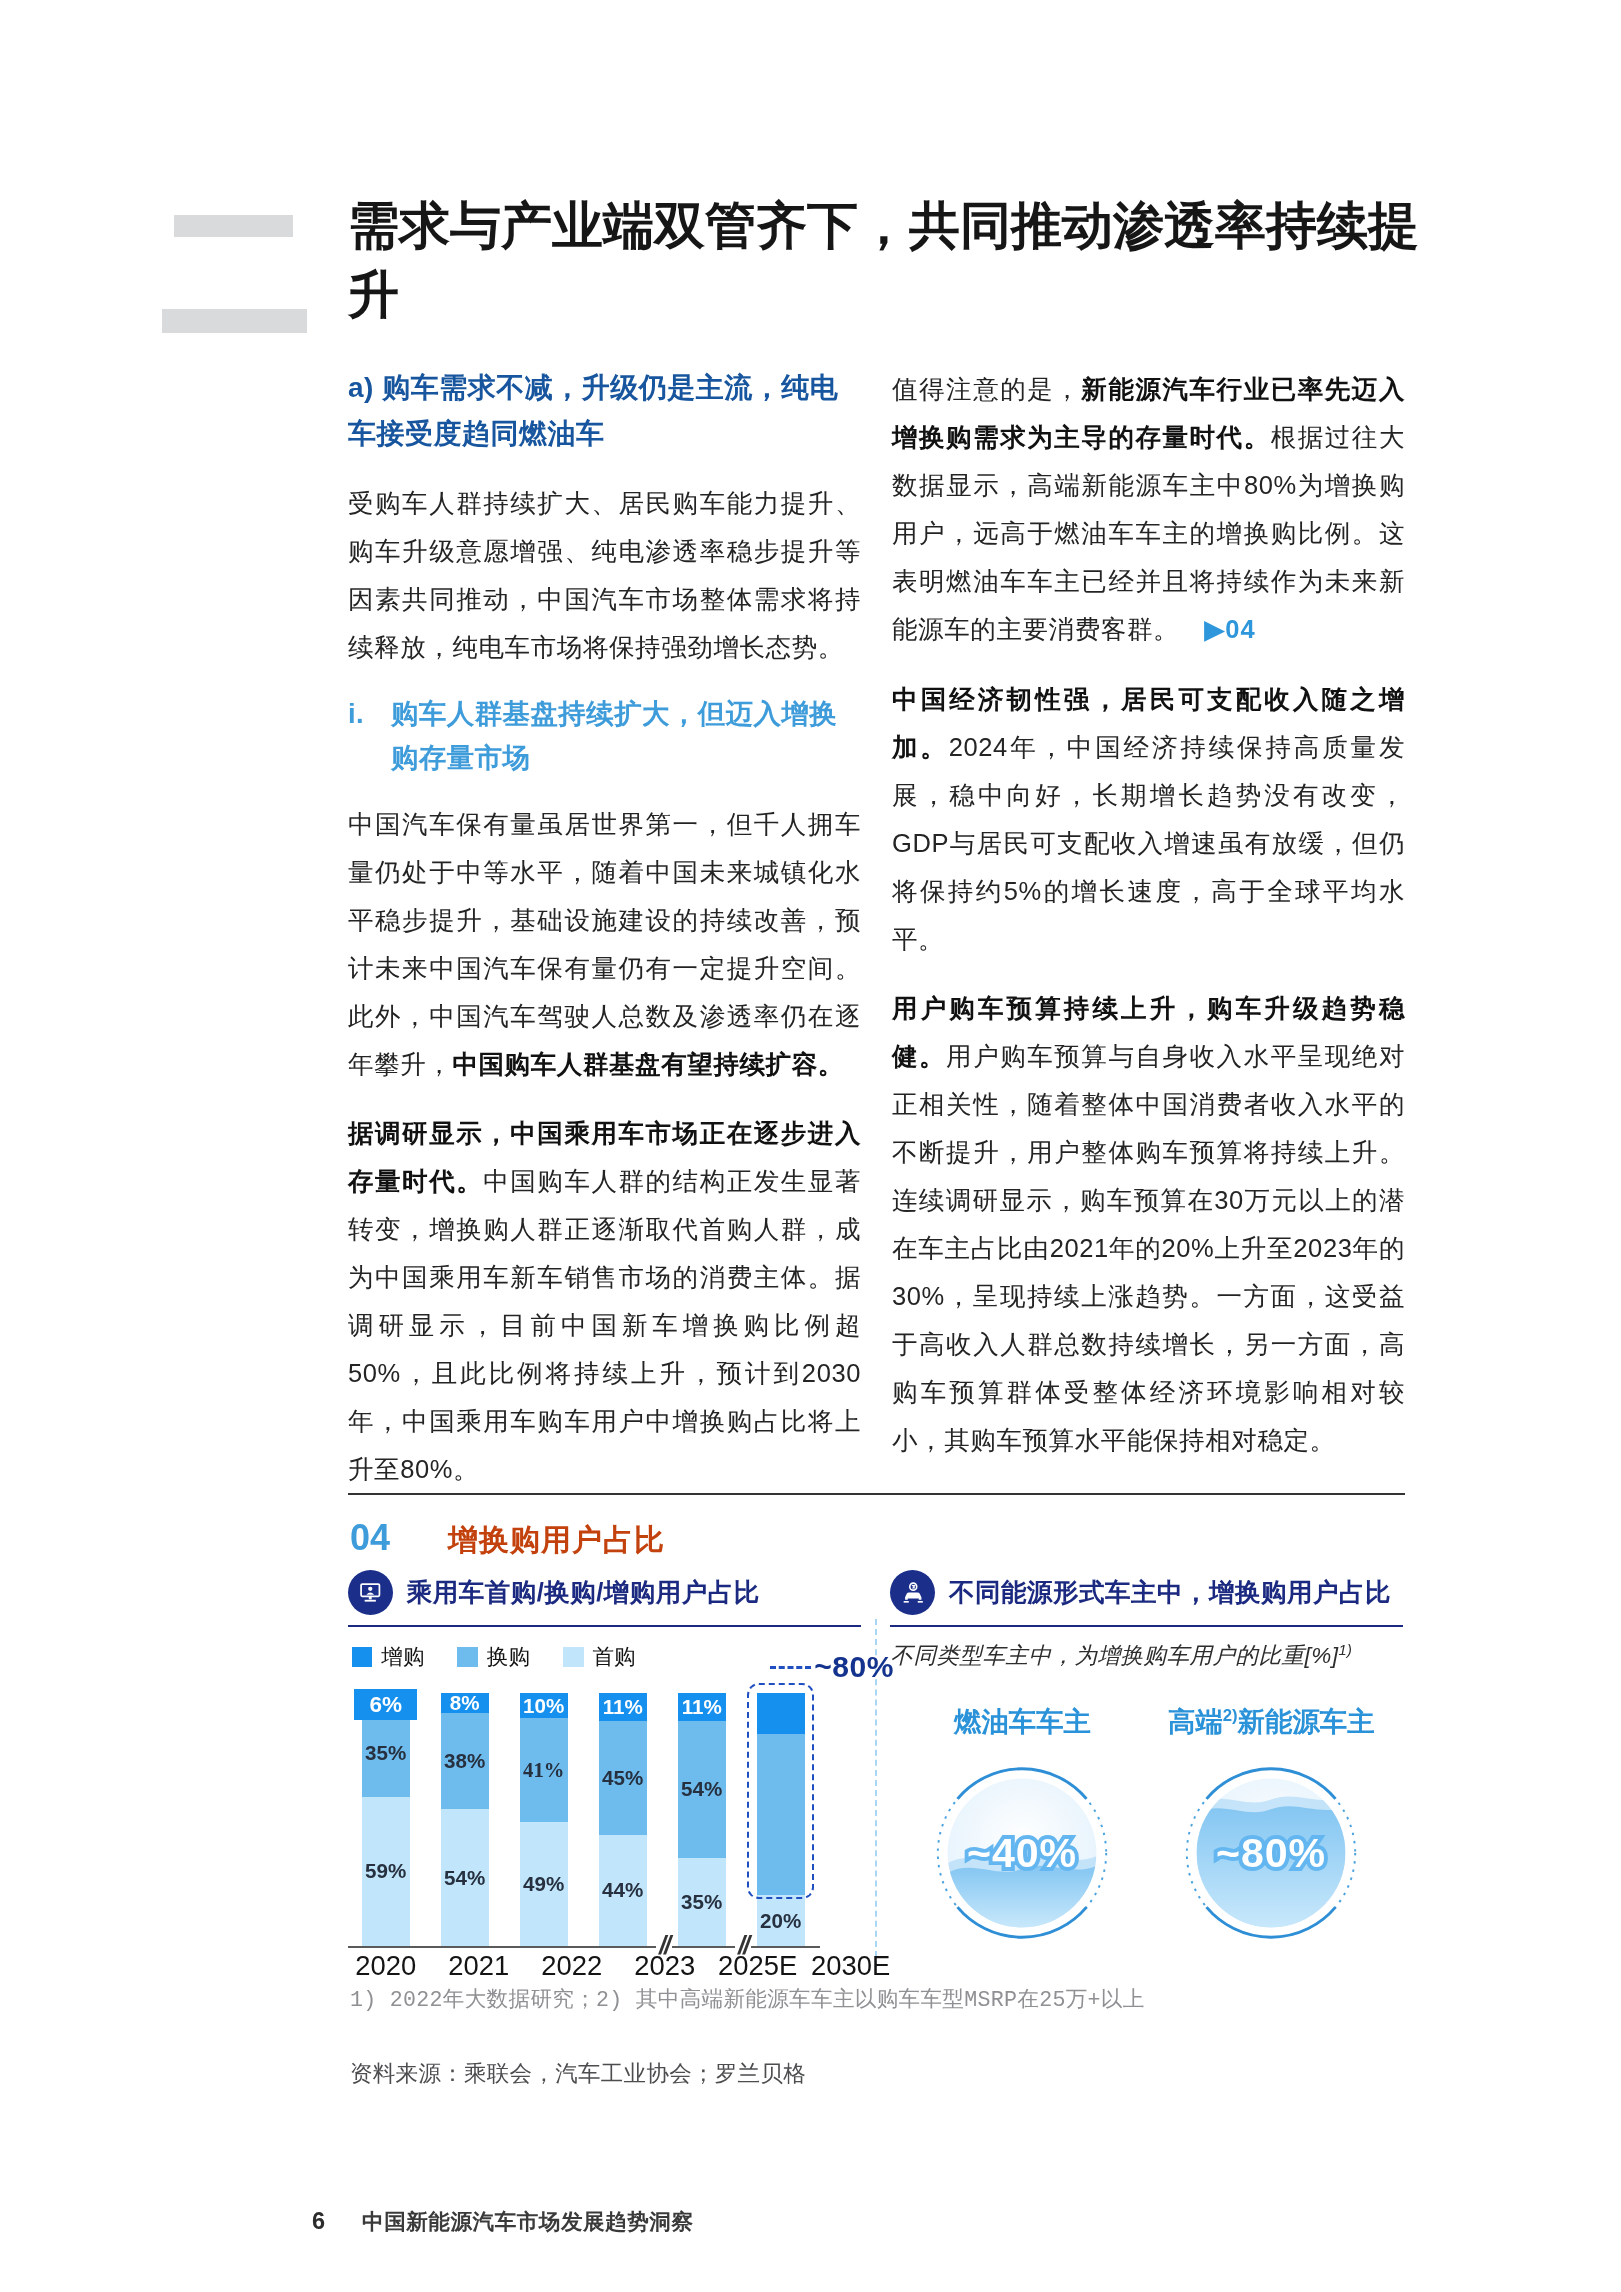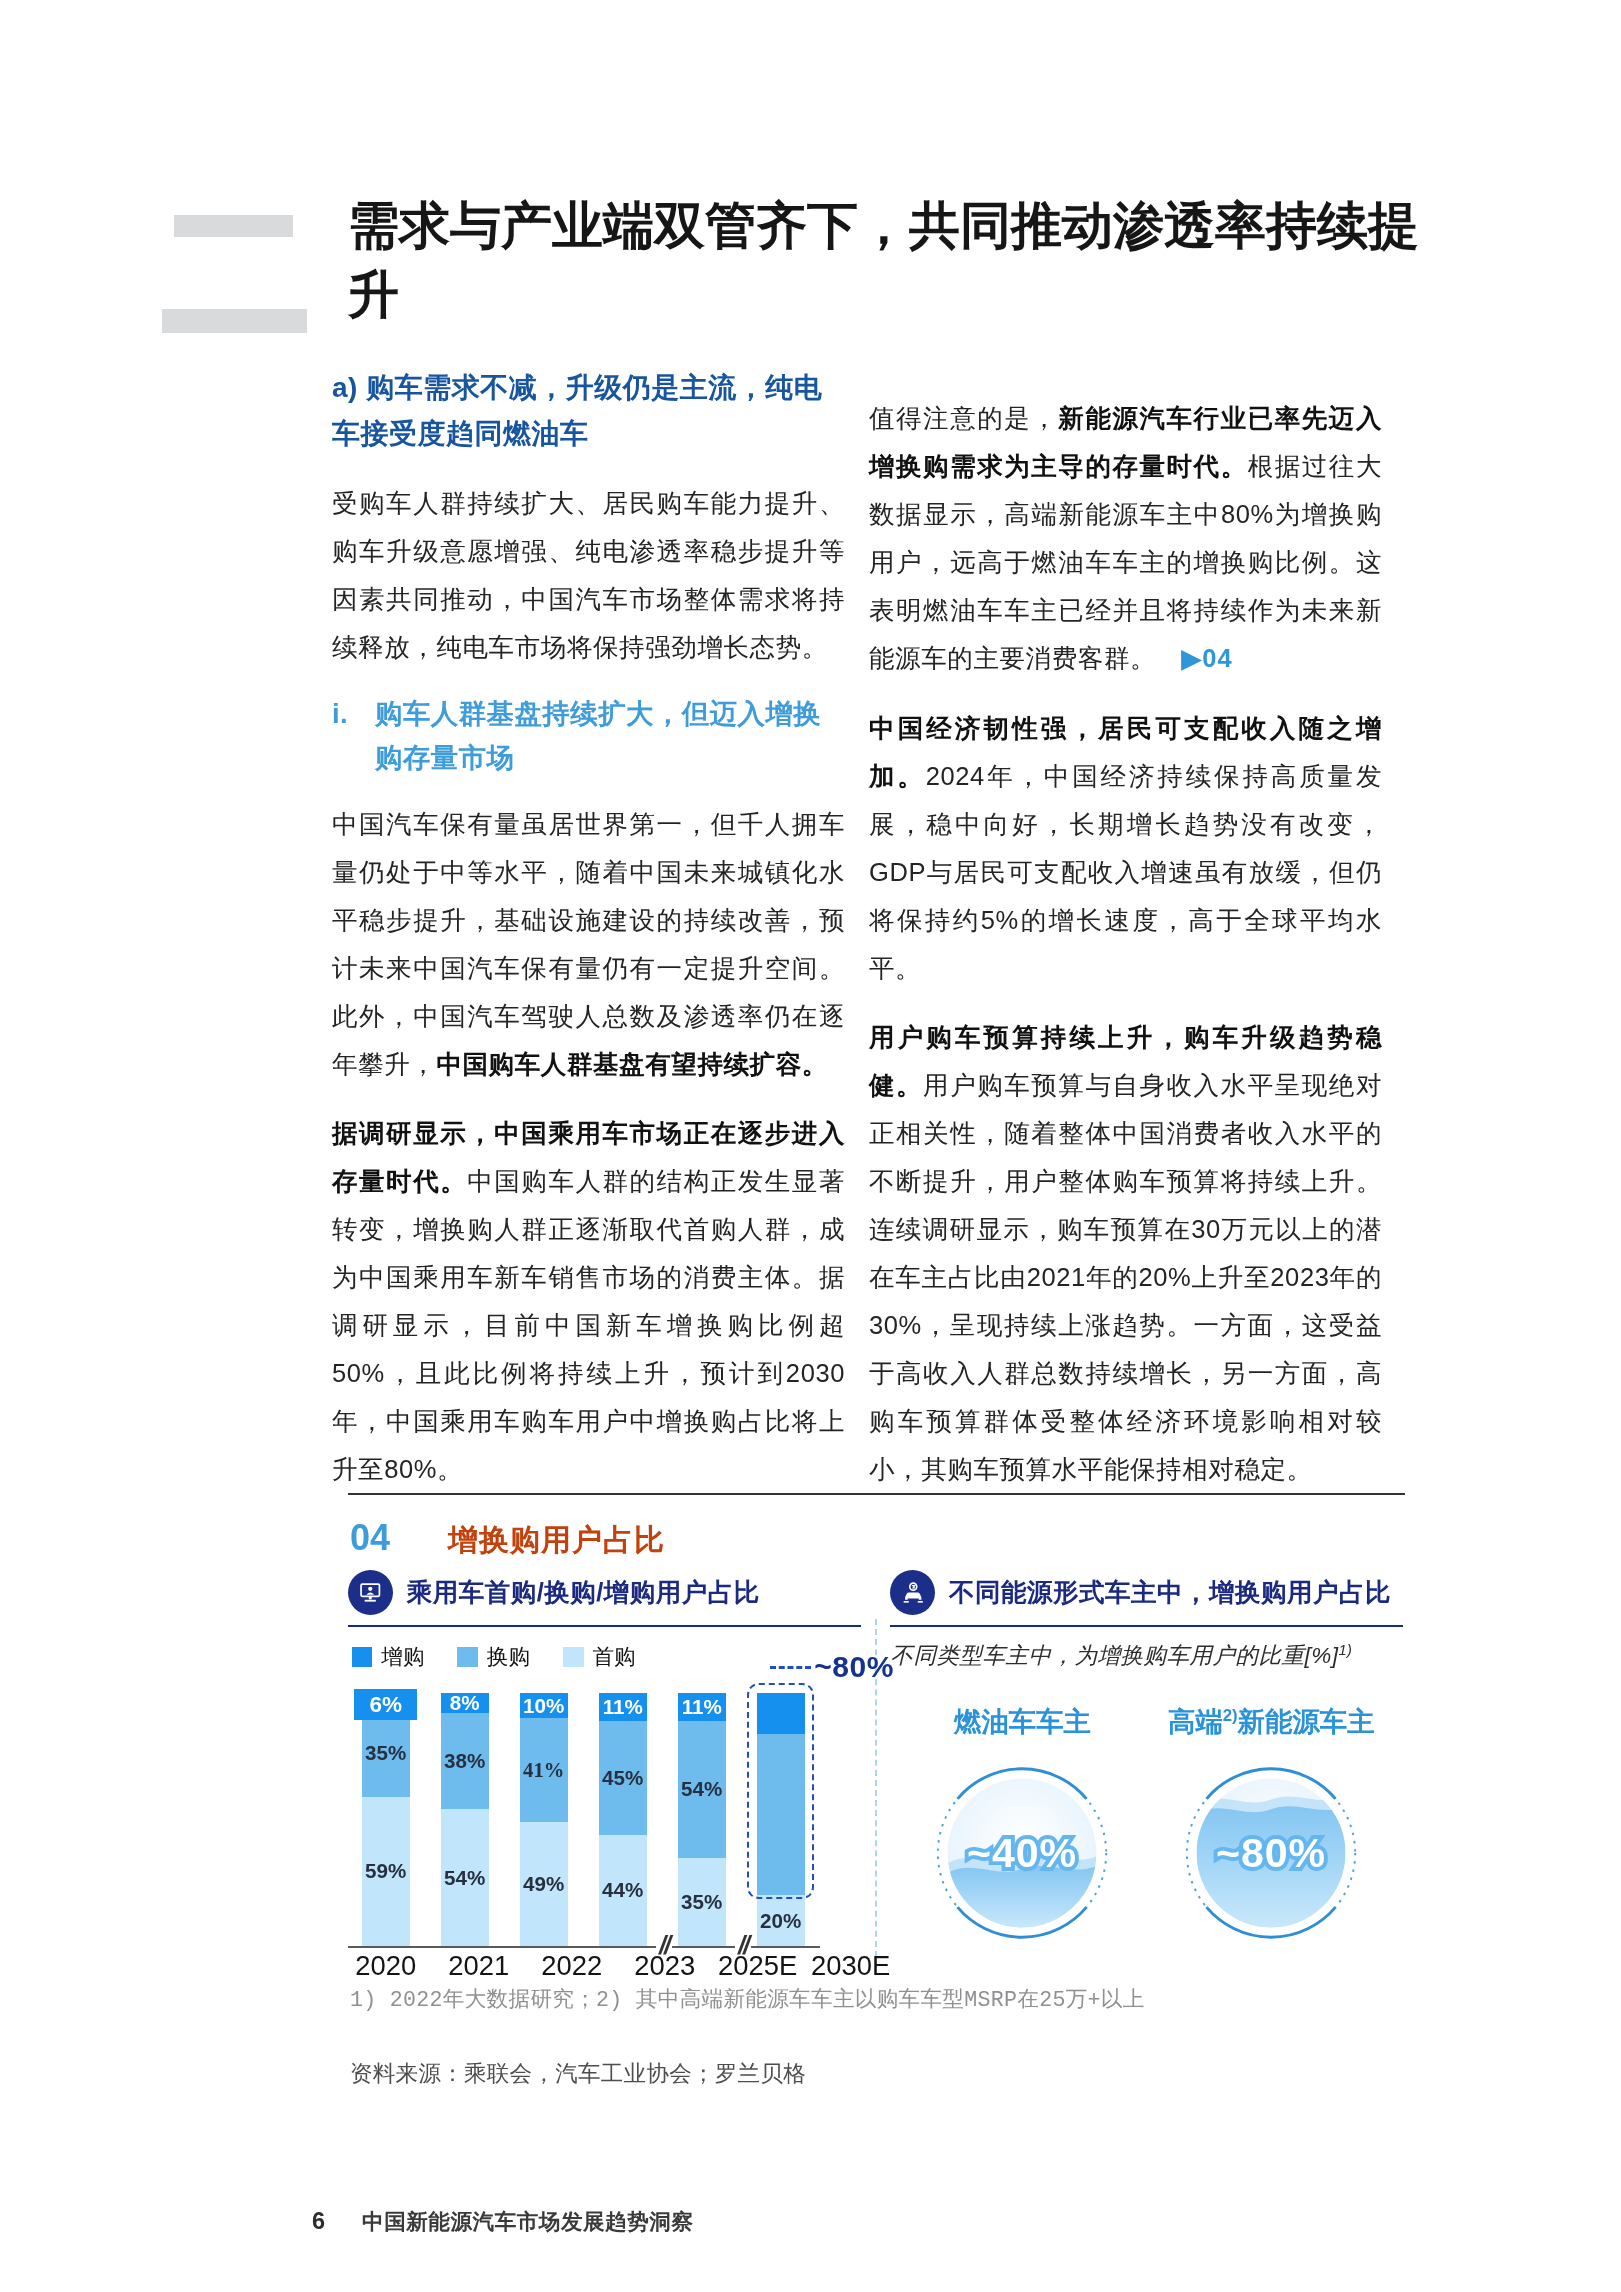--- a/index.html
+++ b/index.html
@@ -11,21 +11,21 @@
   }
   
   .deco-bar { position:absolute; background:#d9dadb; }
   .deco-1 { left:174px; top:215px; width:119px; height:21.6px; }
   .deco-2 { left:162px; top:309px; width:145px; height:23.5px; }
   .page-title {
     position:absolute; left:348px; top:192px; width:1078px;
     font-size:51px; font-weight:700; color:#161616; letter-spacing:0px;
   }
   
-  .columns { position:absolute; left:332px; top:365px; width:1057px; display:flex; gap:24px;align-items:flex-end; }
+  .columns { position:absolute; left:348px; top:365px; width:1057px; display:flex; gap:31px; }
   .col { width:513px; }
   .h-a {
     color:#17559e; font-size:28px; font-weight:700; line-height:46px;
     margin-bottom:21.6px; letter-spacing:0.5px;
   }
   .para {
     font-size:25.5px; line-height:48px; color:#242424; text-align:justify;
     letter-spacing:0.6px; margin-bottom:21.6px;
   }
   .para b { color:#111; }

